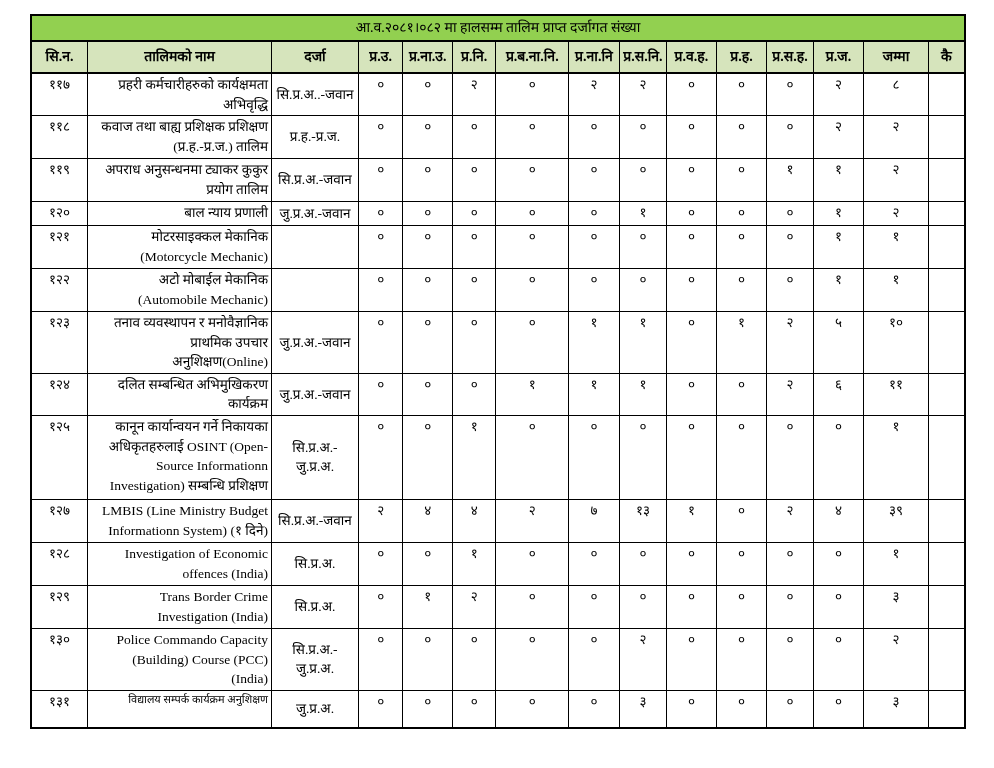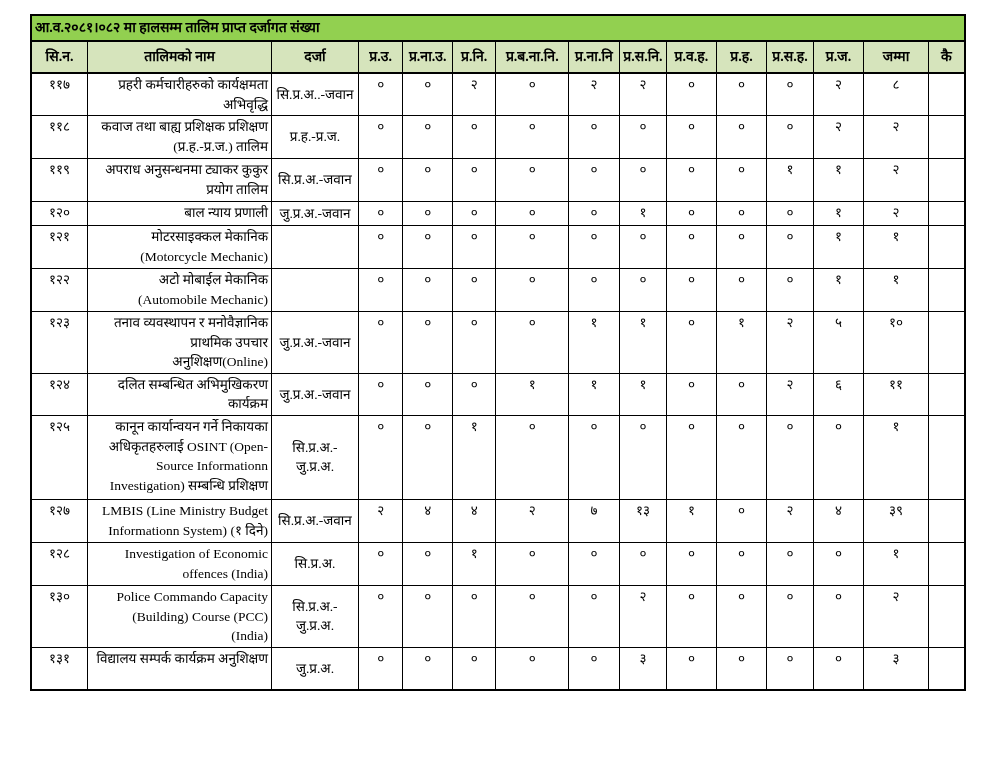--- a/index.html
+++ b/index.html
@@ -15,21 +15,21 @@
   }
   th,td{
     border:1px solid #000;
     font-size:13.5px;
     line-height:1.45;
     overflow:hidden;
     padding:1px 3px;
   }
   .title-row td{
     background:#92d050;
-    font-weight:bold;font-size:14px;height:22px;
+    font-weight:normal;text-align:center;font-size:14px;height:22px;
     border-bottom:2px solid #000;
   }
   .header-row th{
     background:#d6e4bc;
     font-weight:bold;text-align:center;vertical-align:middle;
     height:28px;font-size:14px;
     border-bottom:2px solid #000000;
   }
   tbody td{vertical-align:top;text-align:center;}
   tbody td.name-cell{text-align:right;padding-left:5px;}
@@ -269,20 +269,37 @@
           <td>०</td>
           <td>०</td>
           <td>०</td>
           <td>०</td>
           <td>०</td>
           <td>०</td>
           <td>१</td>
           <td></td>
         </tr>
         <tr>
+          <td>१२९</td>
+          <td class="name-cell">Trans Border Crime Investigation (India)</td>
+          <td class="rank-cell">सि.प्र.अ.</td>
+          <td>०</td>
+          <td>१</td>
+          <td>२</td>
+          <td>०</td>
+          <td>०</td>
+          <td>०</td>
+          <td>०</td>
+          <td>०</td>
+          <td>०</td>
+          <td>०</td>
+          <td>३</td>
+          <td></td>
+        </tr>
+        <tr>
           <td>१३०</td>
           <td class="name-cell">Police Commando Capacity (Building) Course (PCC) (India)</td>
           <td class="rank-cell">सि.प्र.अ.-जु.प्र.अ.</td>
           <td>०</td>
           <td>०</td>
           <td>०</td>
           <td>०</td>
           <td>०</td>
           <td>२</td>
           <td>०</td>

